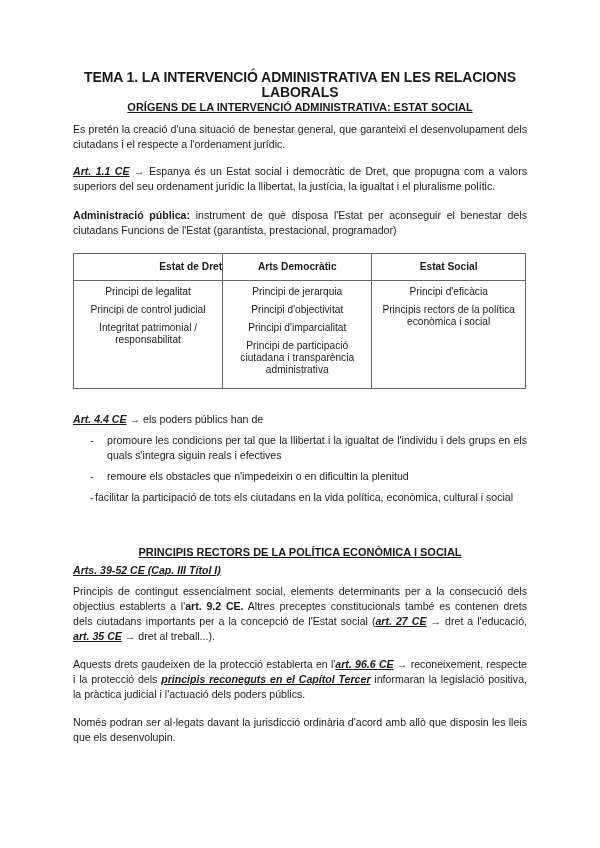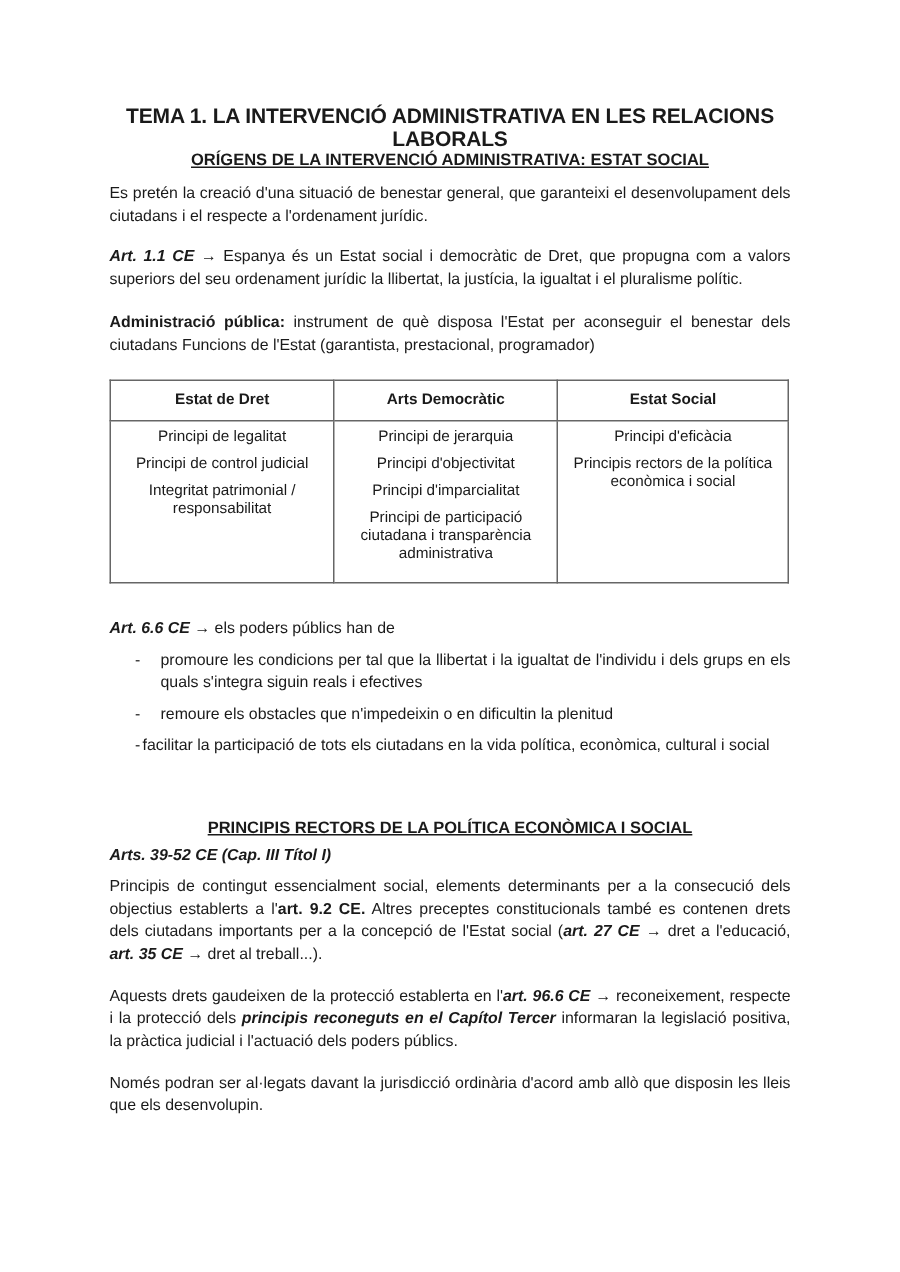--- a/index.html
+++ b/index.html
@@ -3,21 +3,21 @@
 <meta charset="utf-8">
 <style>
   html, body { margin: 0; padding: 0; background: #ffffff; }
   body { width: 600px; height: 848px; position: relative; overflow: hidden;
          font-family: "Liberation Sans", sans-serif; color: #1a1a1a; font-size: 10.6px; line-height: 15px; }
   .page { position: absolute; left: 73px; top: 0; width: 454px; }
   .title { position: absolute; top: 70px; left: -4px; width: 462px; text-align: center; font-weight: bold; font-size: 14px; letter-spacing: -0.1px; }
   .h2 { position: absolute; left: 0; width: 454px; text-align: center; font-weight: bold; text-decoration: underline; font-size: 11px; }
   .p { position: absolute; left: 0; width: 454px; text-align: justify; }
   .b { font-weight: bold; }
-  .bi { font-weight: bold; font-style: italic; }
+  .bi { font-weight: bold; font-style: italic; text-decoration: underline; }
   table { position: absolute; left: 0; top: 253px; width: 453px; border-collapse: collapse; font-size: 10.2px; line-height: 12px; }
   th, td { border: 1.5px solid #666; text-align: center; vertical-align: top; }
   th { height: 26px; font-weight: bold; vertical-align: middle; padding: 0; }
   td { padding: 5px 3px 6px 3px; height: 95px; }
   td div { margin-bottom: 6px; }
   ul.dash { position: absolute; left: 0; top: 433px; width: 454px; margin: 0; padding: 0; list-style: none; }
   ul.dash li { position: relative; padding-left: 20px; text-align: justify; margin-bottom: 6px; }
   ul.dash li .dash-mark { position: absolute; left: 17px; top: 0; }
   ul.dash li .txt { display: block; margin-left: 0; padding-left: 0; }
 </style>
@@ -36,21 +36,21 @@
     <span class="bi">Art. 1.1 CE</span><span> → </span><span>Espanya és un Estat social i democràtic de Dret, que propugna com a valors superiors del seu ordenament jurídic la llibertat, la justícia, la igualtat i el pluralisme polític.</span>
   </div>
 
   <div class="p" style="top:208px;">
     <span class="b">Administració pública:</span><span> instrument de què disposa l'Estat per aconseguir el benestar dels ciutadans Funcions de l'Estat (garantista, prestacional, programador)</span>
   </div>
 
   <table>
     <thead>
       <tr>
-        <th style="width:33%;">Estat de Dret</th>
+        <th style="width:33%;text-align:right;">Estat de Dret</th>
         <th style="width:33%;">Arts Democràtic</th>
         <th style="width:34%;text-align:center;">Estat Social</th>
       </tr>
     </thead>
     <tbody>
       <tr>
         <td>
           <div>Principi de legalitat</div>
           <div>Principi de control judicial</div>
           <div>Integritat patrimonial / responsabilitat</div>
@@ -63,21 +63,21 @@
         </td>
         <td>
           <div>Principi d'eficàcia</div>
           <div>Principis rectors de la política econòmica i social</div>
         </td>
       </tr>
     </tbody>
   </table>
 
   <div class="p" style="top:412px;">
-    <span class="bi">Art. 6.6 CE</span><span> → els poders públics han de</span>
+    <span class="bi">Art. 4.4 CE</span><span> → els poders públics han de</span>
   </div>
 
   <ul class="dash">
     <li style="padding-left:0;">
       <span class="dash-mark" style="left:17px;">-</span>
       <span class="txt" style="margin-left:34px;">promoure les condicions per tal que la llibertat i la igualtat de l'individu i dels grups en els quals s'integra siguin reals i efectives</span>
     </li>
     <li style="padding-left:0;">
       <span class="dash-mark" style="left:17px;">-</span>
       <span class="txt" style="margin-left:34px;">remoure els obstacles que n'impedeixin o en dificultin la plenitud</span>

